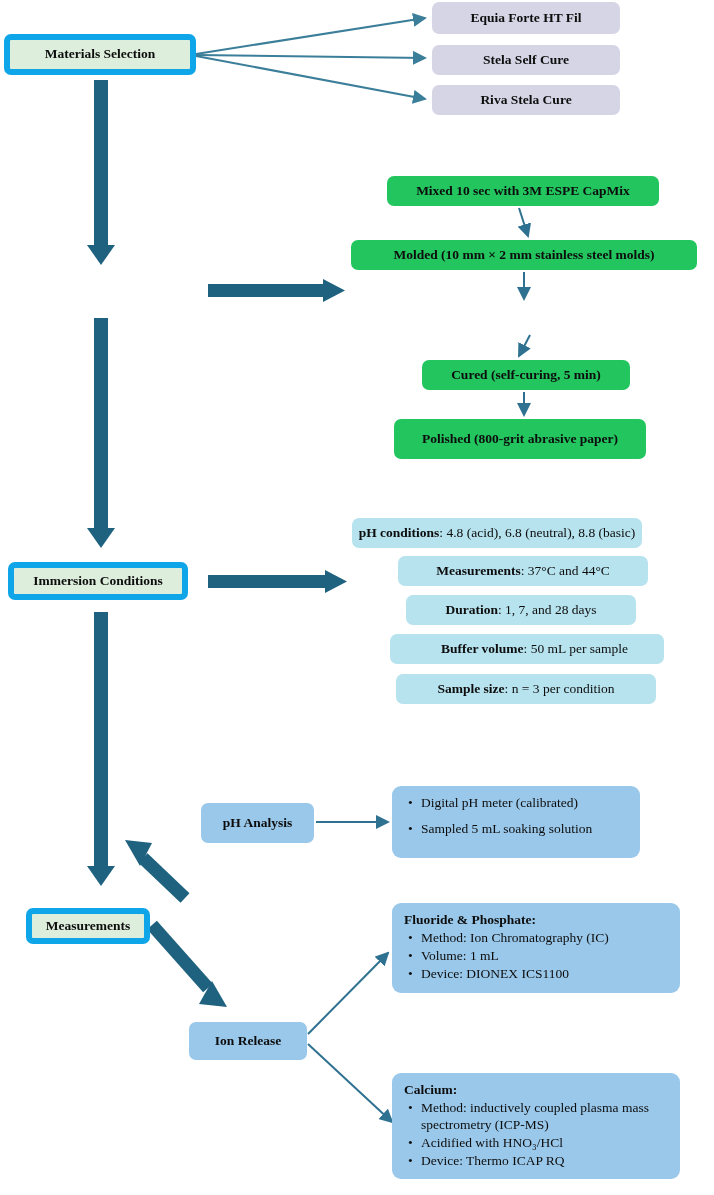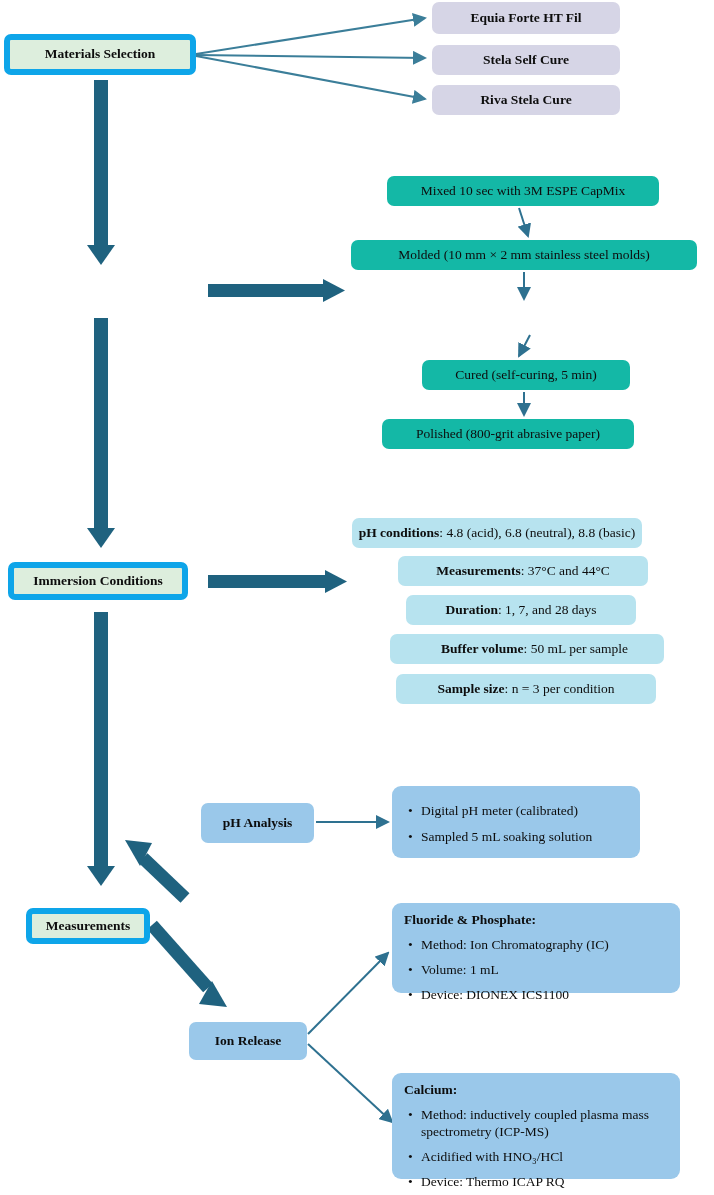--- a/index.html
+++ b/index.html
@@ -36,23 +36,23 @@
     font-size: 13.5px;
   }
   
   .box-lav {
     background: #d6d5e6;
     font-weight: bold;
     font-size: 13.5px;
   }
   
   .box-pale {
-    background: #14b8a6;
-    font-size: 13.5px;
-    font-weight: normal;
+    background: #22c55e;
+    font-size: 13.5px;
+    font-weight: bold;
   }
   
   .box-cyan {
     background: #b7e3ef;
     font-size: 13.5px;
   }
   
   .box-blue {
     background: #9ac8ea;
     font-size: 13.5px;
@@ -71,21 +71,21 @@
     display: block;
     margin-bottom: 1px;
   }
   ul.bullets {
     margin: 0;
     padding: 0 0 0 17px;
     list-style: none;
   }
   ul.bullets li {
     position: relative;
-    margin: 8px 0 1px 0;
+    margin: 0 0 1px 0;
     padding: 0;
   }
   ul.bullets li::before {
     content: "\2022";
     position: absolute;
     left: -13px;
     top: 0;
   }
   ul.bullets.spaced li {
     margin-bottom: 9px;
@@ -194,21 +194,21 @@
 
   <div class="box box-pale" style="left:387px; top:176px; width:272px; height:30px;">
     <span>Mixed 10 sec with 3M ESPE CapMix</span>
   </div>
   <div class="box box-pale" style="left:351px; top:240px; width:346px; height:30px;">
     <span>Molded (10 mm × 2 mm stainless steel molds)</span>
   </div>
   <div class="box box-pale" style="left:422px; top:360px; width:208px; height:30px;">
     <span>Cured (self-curing, 5 min)</span>
   </div>
-  <div class="box box-pale" style="left:382px; top:419px; width:252px; height:30px;">
+  <div class="box box-pale" style="left:394px; top:419px; width:252px; height:40px;">
     <span>Polished (800-grit abrasive paper)</span>
   </div>
 
   <svg class="arrows" viewBox="0 0 714 1195">
     <path d="M519,208 L528,236" stroke="#2e7190" stroke-width="2" fill="none" marker-end="url(#ah-thin2)"></path>
     <path d="M524,272 L524,299" stroke="#2e7190" stroke-width="2" fill="none" marker-end="url(#ah-thin2)"></path>
     <path d="M530,335 L519,356" stroke="#2e7190" stroke-width="2" fill="none" marker-end="url(#ah-thin2)"></path>
     <path d="M524,392 L524,415" stroke="#2e7190" stroke-width="2" fill="none" marker-end="url(#ah-thin2)"></path>
   </svg>
 

